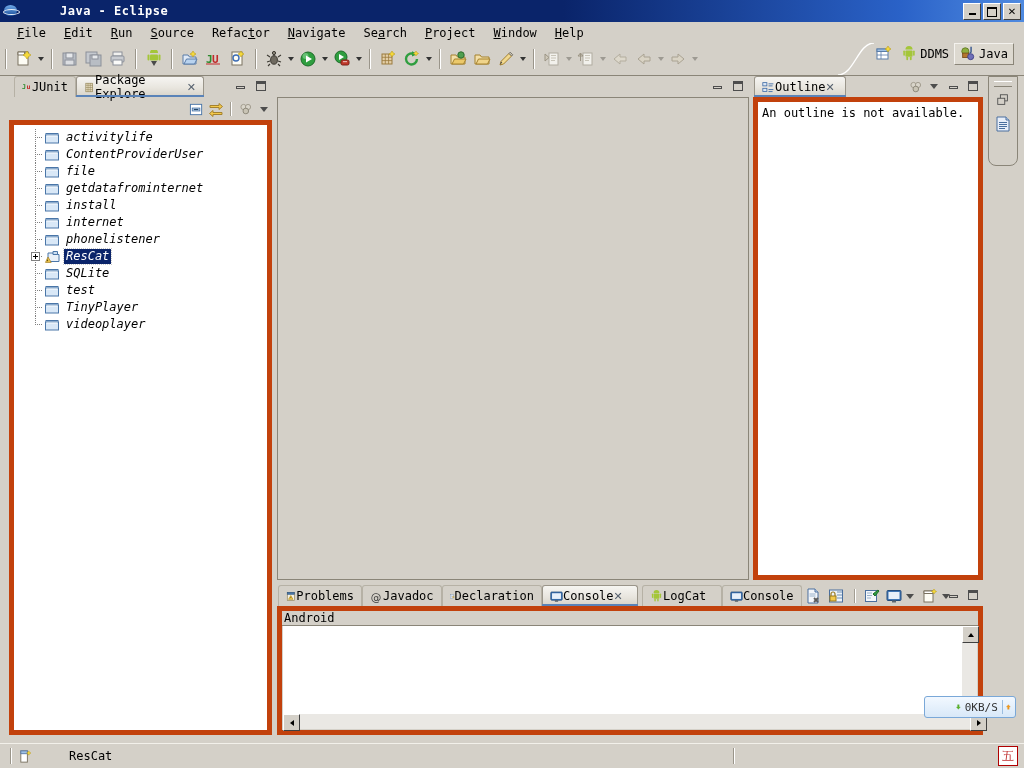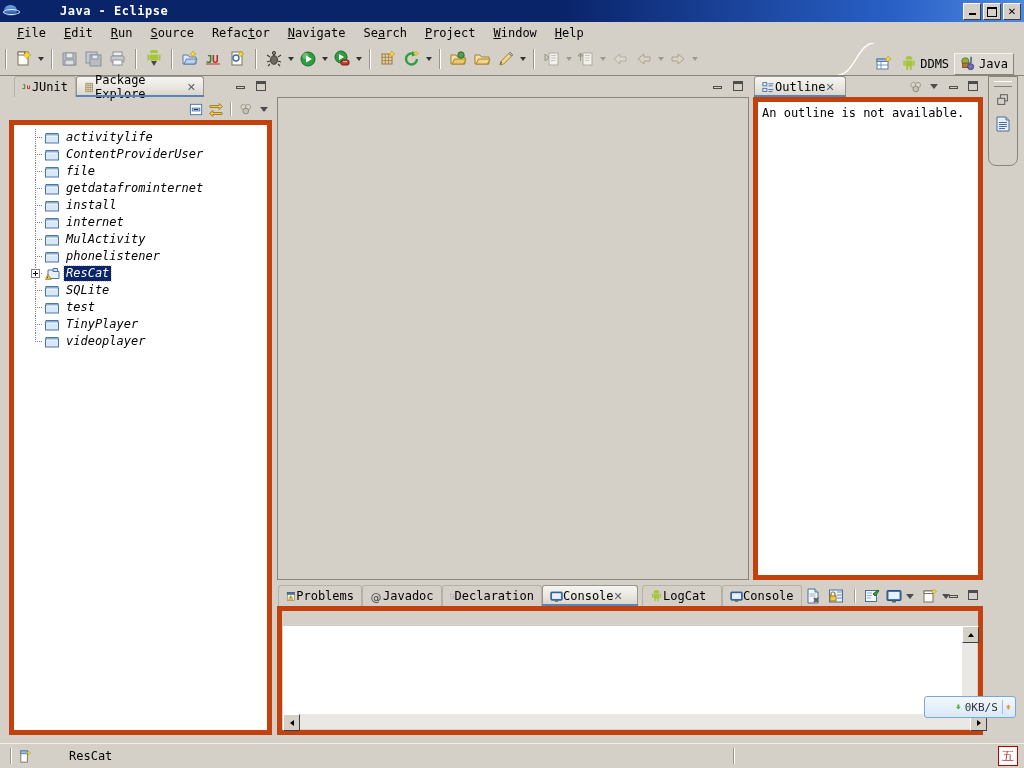--- a/index.html
+++ b/index.html
@@ -62,21 +62,21 @@
   .tb-sep{width:1px;height:20px;background:#9a958a;margin:0 5px;border-right:1px solid #fff;}
   .tbi{width:22px;height:22px;position:relative;margin:0 1px;cursor:pointer;
        display:flex;align-items:center;justify-content:center;}
   .tbi svg{display:block;}
   .tb-arrow{width:10px;height:22px;display:flex;align-items:center;justify-content:center;cursor:pointer;}
   .tb-arrow .car{width:0;height:0;border-left:3px solid transparent;border-right:3px solid transparent;border-top:4px solid #333;}
   .tb-arrow.dim .car{border-top-color:#9d9a92;}
 
   
   .persp{
-    position:absolute;right:0;top:43px;height:32px;display:flex;align-items:flex-end;
+    position:absolute;right:0;top:43px;height:32px;display:flex;align-items:flex-start;
     padding-right:6px;
   }
   .persp-curve{
     position:absolute;left:-34px;top:0;width:36px;height:32px;overflow:hidden;
   }
   .persp-btn{
     display:flex;align-items:center;gap:3px;padding:2px 5px;height:22px;cursor:pointer;
     box-sizing:border-box;
   }
   .persp-btn.active{
@@ -595,30 +595,20 @@
             <span class="tlabel">internet</span>
           </div>
           <div class="trow">
             <div class="guide"></div>
             <div class="elbow"></div>
             <div class="ticon"><svg width="16" height="16" viewBox="0 0 16 16">
                 <rect x="2" y="3.5" width="12" height="2" fill="#cfe0f2" stroke="#4a76a8"></rect>
                 <rect x="1.5" y="5" width="13" height="8" fill="#d9e8f7" stroke="#4a76a8"></rect>
                 <path d="M2.5 6 h11" stroke="#ffffff" stroke-width="0.9"></path>
               </svg></div>
-            <span class="tlabel">MulActivity</span>
-          </div>
-          <div class="trow">
-            <div class="guide"></div>
-            <div class="elbow"></div>
-            <div class="ticon"><svg width="16" height="16" viewBox="0 0 16 16">
-                <rect x="2" y="3.5" width="12" height="2" fill="#cfe0f2" stroke="#4a76a8"></rect>
-                <rect x="1.5" y="5" width="13" height="8" fill="#d9e8f7" stroke="#4a76a8"></rect>
-                <path d="M2.5 6 h11" stroke="#ffffff" stroke-width="0.9"></path>
-              </svg></div>
             <span class="tlabel">phonelistener</span>
           </div>
           <div class="trow selected">
             <div class="guide"></div>
             <div class="elbow"></div>
             <div class="expander"></div>
             <div class="ticon"><svg width="17" height="16" viewBox="0 0 17 16">
                 <path d="M4 4 h5 l1 1.5 H15 v7 H4z" fill="#e9f0f8" stroke="#4a76a8"></path>
                 <path d="M9 2.5 h4.5 v3 H9z" fill="#cfe0f2" stroke="#4a76a8"></path>
                 <path d="M2 8 l3.2 5.4 H-0.5z" fill="#f2c94c" stroke="#a5822f" stroke-width="0.8" transform="translate(2,0)"></path>
@@ -834,20 +824,21 @@
         </div>
       <div class="ctrl-min" style="position:absolute;right:22px;top:3px;">
           <div class="b"></div>
         </div>
       <div class="ctrl-max" style="position:absolute;right:3px;top:3px;">
           <div class="b"></div>
         </div>
     </div>
 
     <div class="vbody" style="left:1px;top:21px;width:706px;height:129px;background:#d4d0c8;">
+      <div class="console-head">Android</div>
       <div class="console-out" style="left:1px;top:15px;width:687px;height:97px;"></div>
 
       <div class="sb-v" style="right:1px;top:15px;width:15px;height:97px;">
         <div class="sb-btn" style="left:0;top:0;width:15px;height:15px;">
             <div class="ar ar-up"></div>
           </div>
         <div class="sb-btn" style="left:0;bottom:0;width:15px;height:15px;">
             <div class="ar ar-dn"></div>
           </div>
       </div>

